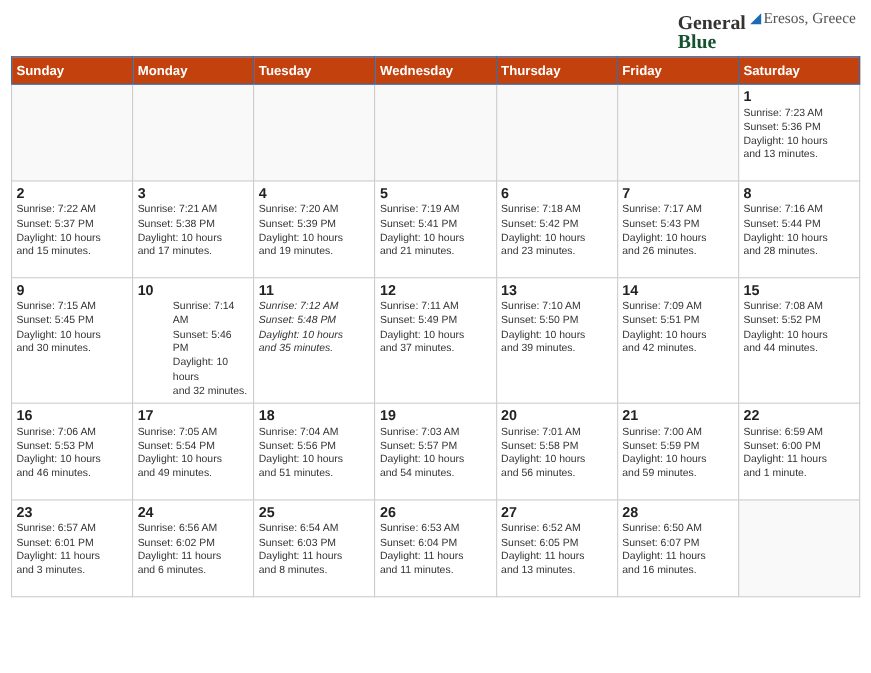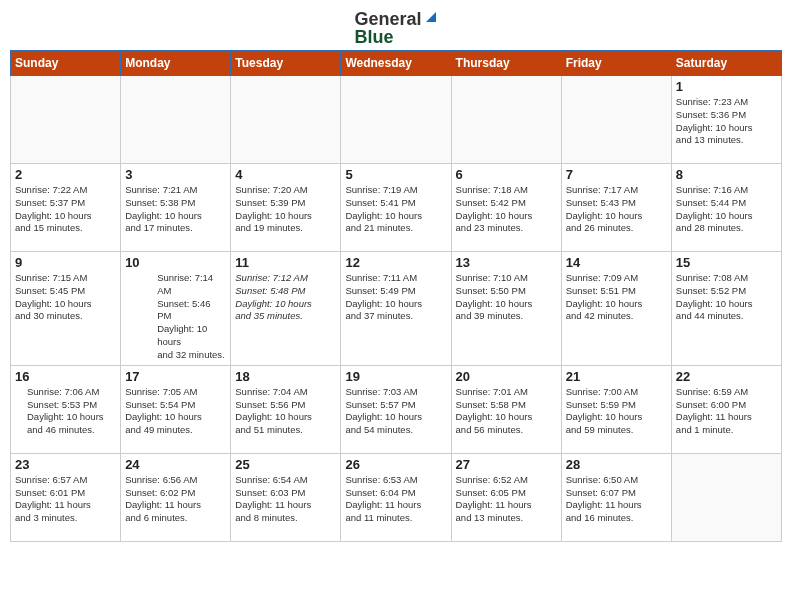--- a/index.html
+++ b/index.html
@@ -5,24 +5,25 @@
     * { box-sizing: border-box; margin: 0; padding: 0; }
     body {
       font-family: Arial, sans-serif;
       background: #fff;
       width: 792px;
       min-height: 612px;
       padding: 10px;
     }
     .header {
       display: flex;
-      justify-content: center;
+      justify-content: flex-end;
       align-items: flex-start;
       margin-bottom: 4px;
       padding: 0 4px;
+      font-family: Liberation Serif, serif;
     }
     .logo {
       display: flex;
       flex-direction: column;
       align-items: flex-start;
     }
     .logo-general {
       font-size: 18px;
       font-weight: bold;
       color: #333;
@@ -94,20 +95,21 @@
       <span class="logo-general">General</span>
       <span style="display:inline-block;margin-left:2px;">
         <svg width="14" height="14" viewBox="0 0 14 14">
           <polygon points="2,12 12,2 12,12" fill="#1a6bb5"></polygon>
         </svg>
       </span>
     </div>
     <span class="logo-blue">Blue</span>
   </div>
   <div class="title-block">
+    <div class="location">Eresos, Greece</div>
   </div>
 </div>
 
 <table>
   <thead>
     <tr>
     <th>Sunday</th>
         <th>Monday</th>
         <th>Tuesday</th>
         <th>Wednesday</th>
@@ -230,21 +232,21 @@
           <div class="day-num">15</div>
           <div class="day-info" style="white-space: pre-line;">Sunrise: 7:08 AM
 Sunset: 5:52 PM
 Daylight: 10 hours
 and 44 minutes.</div>
         </td>
       </tr>
       <tr>
         <td>
           <div class="day-num">16</div>
-          <div class="day-info" style="white-space: pre-line; margin-left: 12px;">Sunrise: 7:06 AM
+          <div class="day-info" style="white-space: pre-line;">Sunrise: 7:06 AM
 Sunset: 5:53 PM
 Daylight: 10 hours
 and 46 minutes.</div>
         </td>
         <td>
           <div class="day-num">17</div>
           <div class="day-info" style="white-space: pre-line;">Sunrise: 7:05 AM
 Sunset: 5:54 PM
 Daylight: 10 hours
 and 49 minutes.</div>

